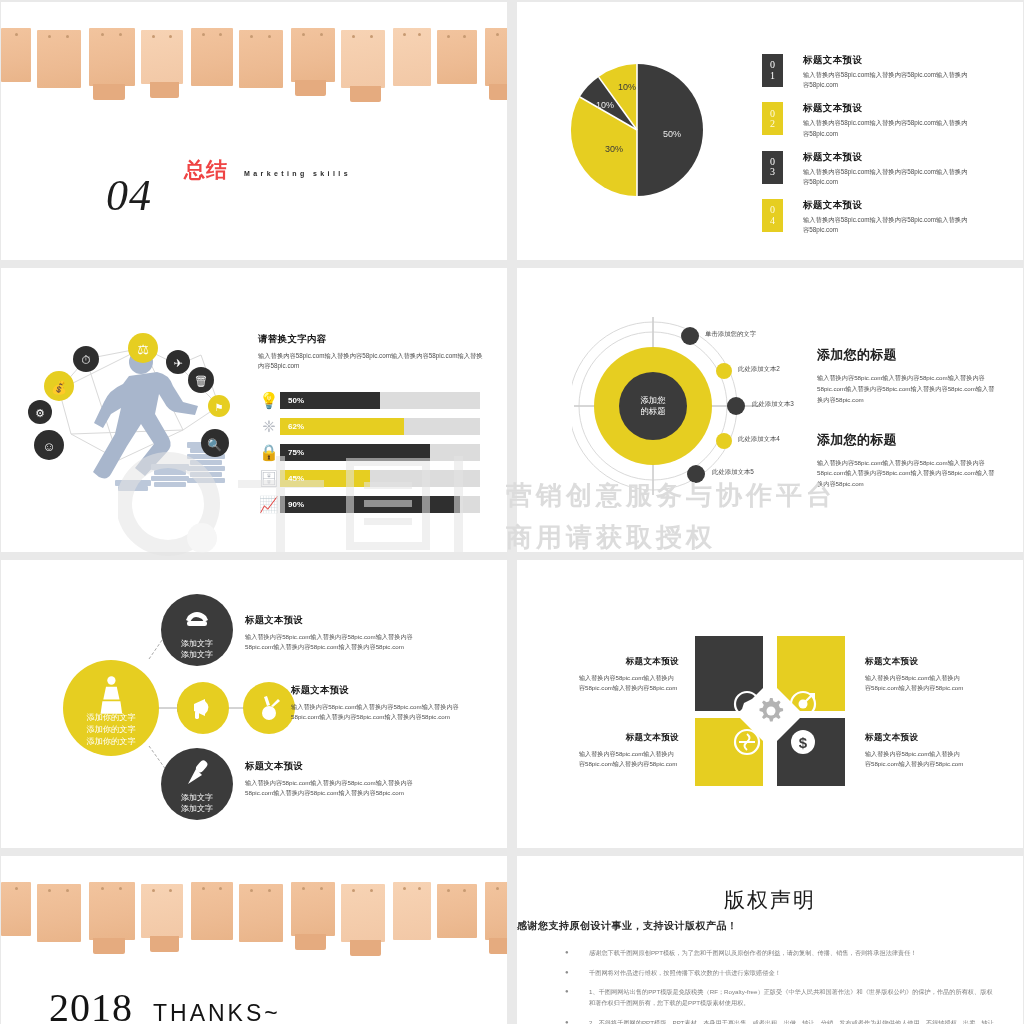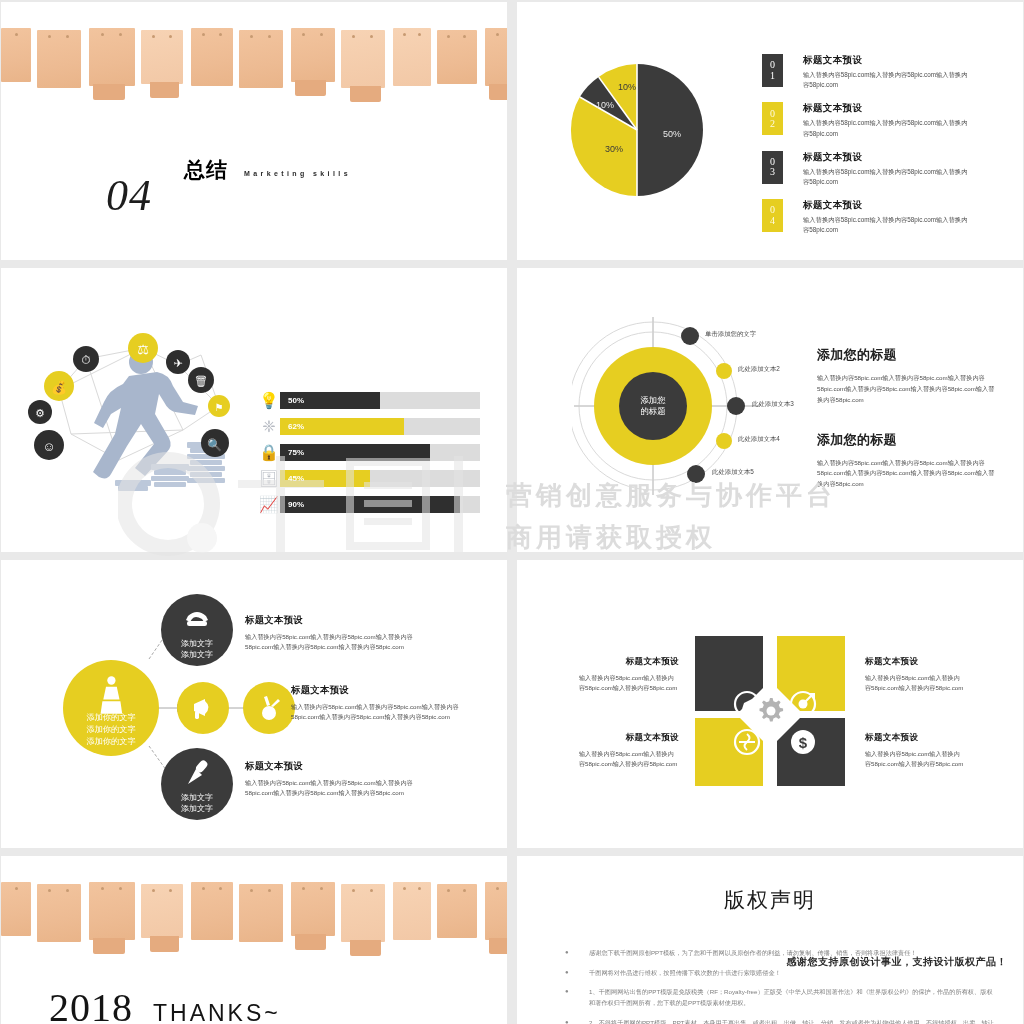--- a/index.html
+++ b/index.html
@@ -47,21 +47,21 @@
 
   
   .s1-num {
     position: absolute; left: 105px; top: 168px;
     font-size: 44px; font-style: italic; font-weight: 400;
     color: #1d1d1d; letter-spacing: 1px;
     font-family: "Liberation Serif", serif;
   }
   .s1-title {
     position: absolute; left: 183px; top: 154px;
-    font-size: 21px; font-weight: 700; color: #000000; letter-spacing: 1px;
+    font-size: 21px; font-weight: 700; color: #ef4444; letter-spacing: 1px;
   }
   .s1-sub {
     position: absolute; left: 243px; top: 168px;
     font-size: 7px; font-weight: 700; color: #2a2a2a; letter-spacing: 3.4px;
   }
   .s1-body {
     position: absolute; left: 183px; top: 192px; width: 282px;
     font-size: 8.4px; line-height: 1.55; color: #3b3b3b;
   }
 
@@ -114,22 +114,22 @@
   .quad { position: absolute; left: 178px; top: 76px; width: 150px; height: 150px; }
   .q-text { position: absolute; width: 100px; }
   .q-text h4 { font-size: 8.6px; font-weight: 700; color: #1b1b1b; letter-spacing: .3px; }
   .q-text p { margin-top: 5px; font-size: 6.1px; line-height: 1.62; color: #4d4d4d; }
   .q-text.right-align { text-align: right; }
   .q-text.right-align p { text-align: left; }
 
   
   .cp-title { position: absolute; left: 0; right: 0; top: 30px; text-align: center;
     font-size: 21px; font-weight: 400; color: #1a1a1a; letter-spacing: 2px; }
-  .cp-sub { position: absolute; left: 0; right: 16px; top: 63px; text-align: right;
-    font-size: 10px; font-weight: 700; color: #2a2a2a; letter-spacing: .5px; margin-top: 36px; }
+  .cp-sub { position: absolute; left: 0; right: 0; top: 63px; text-align: left;
+    font-size: 10px; font-weight: 700; color: #2a2a2a; letter-spacing: .5px; }
   .cp-list { position: absolute; left: 48px; top: 92px; right: 28px; }
   .cp-li { display: flex; margin-bottom: 9px; }
   .cp-dot { flex: 0 0 24px; font-size: 6px; color: #8d8d8d; padding-top: 1px; }
   .cp-body { font-size: 6.2px; line-height: 1.72; color: #7d7d7d; }
 
   
   .th-year { position: absolute; left: 48px; top: 128px; font-size: 40px;
     font-weight: 400; color: #141414; letter-spacing: 1px; font-family: "Liberation Serif", serif; }
   .th-word { position: absolute; left: 152px; top: 144px; font-size: 23px;
     font-weight: 400; color: #141414; letter-spacing: 3px; }
@@ -316,20 +316,24 @@
           <circle cx="17" cy="102" r="12" fill="#2e2e2e"></circle>
             <text x="17" y="107" font-size="11" fill="#fff" text-anchor="middle">⚙</text>
           <circle cx="196" cy="96" r="11" fill="#e6ce21"></circle>
             <text x="196" y="101" font-size="10" fill="#fff" text-anchor="middle">⚑</text>
           <circle cx="26" cy="135" r="15" fill="#2e2e2e"></circle>
             <text x="26" y="141" font-size="13" fill="#fff" text-anchor="middle">☺</text>
           <circle cx="192" cy="133" r="14" fill="#2e2e2e"></circle>
             <text x="192" y="139" font-size="12" fill="#fff" text-anchor="middle">🔍</text>
         </g>
       </svg>
+    </div>
+    <div class="s3-head">
+      <h4>请替换文字内容</h4>
+      <p>输入替换内容58pic.com输入替换内容58pic.com输入替换内容58pic.com输入替换内容58pic.com</p>
     </div>
     <div class="bars" id="bar-list">
         <div class="bar-row">
           <div class="bar-ico">💡</div>
           <div class="bar-track">
             <div class="bar-fill dark" style="width:50%">
               <span class="bar-val">50%</span>
             </div>
           </div>
         </div>

